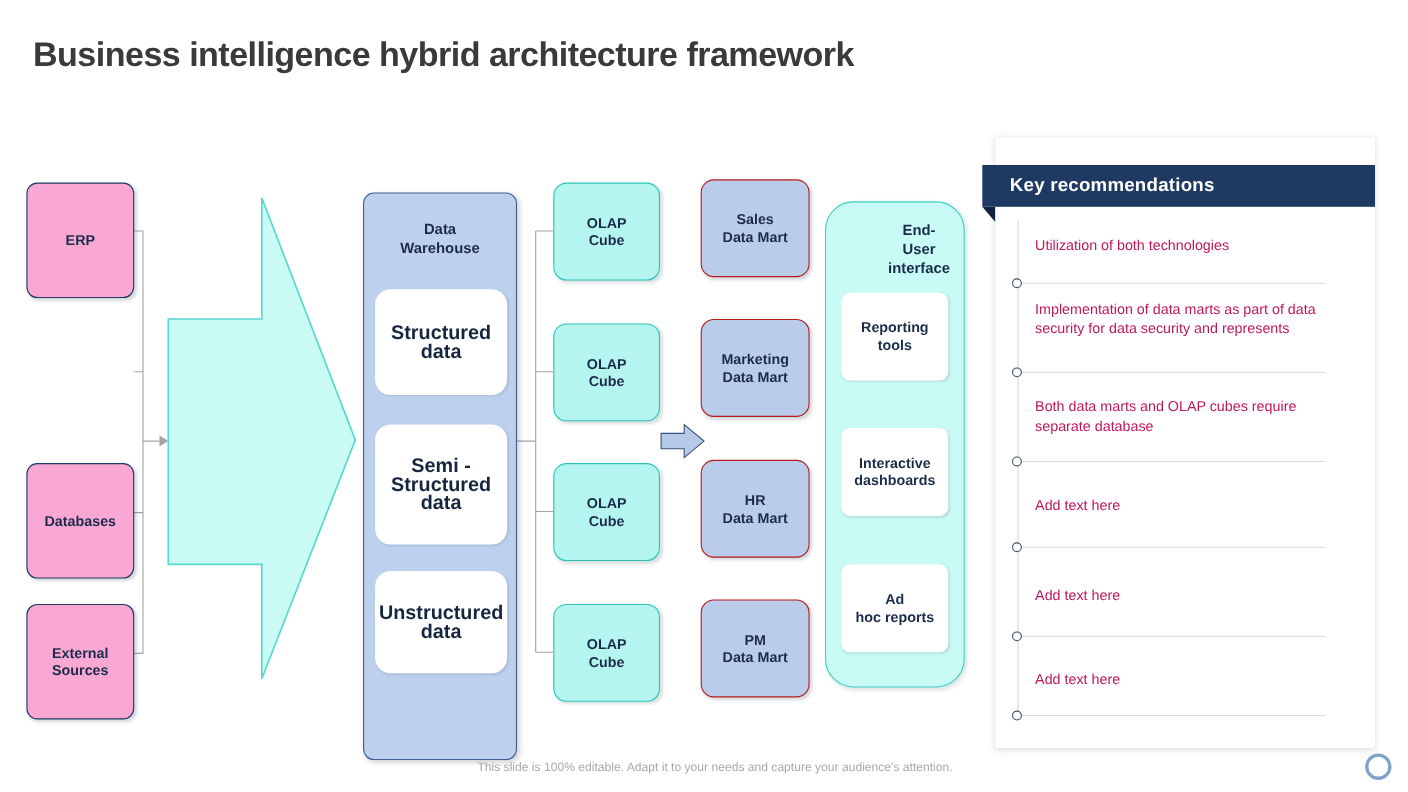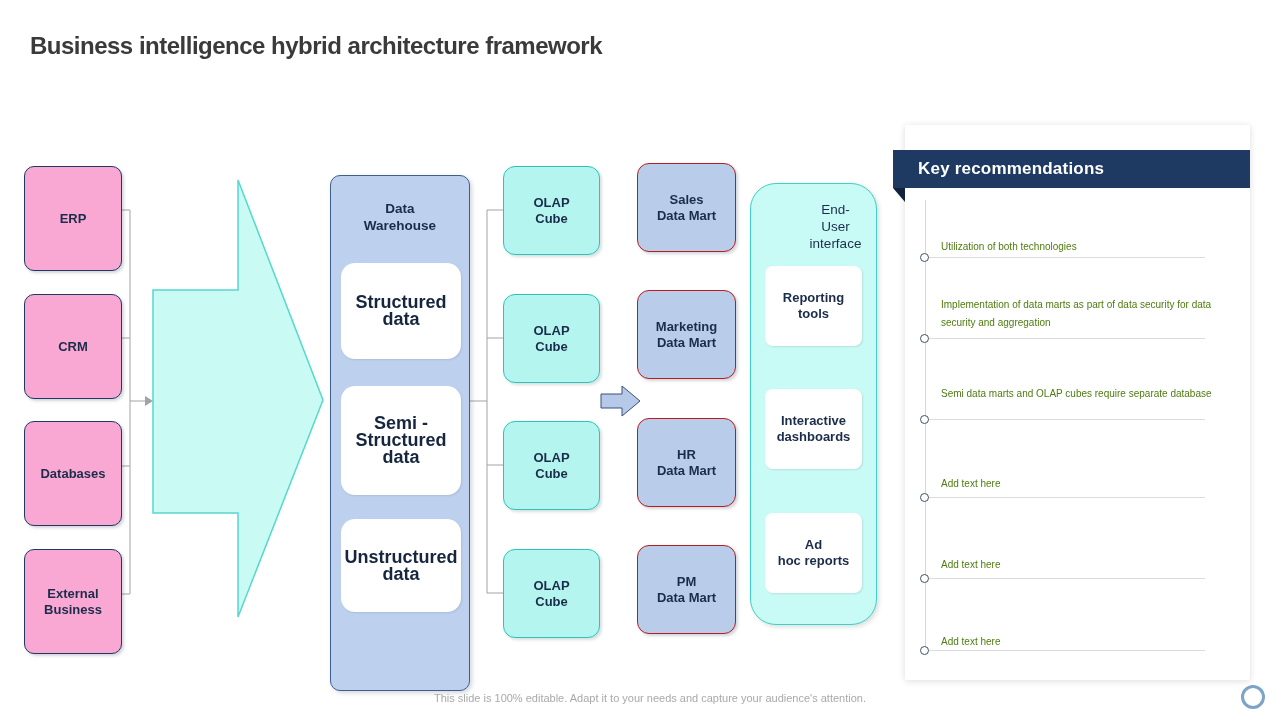--- a/index.html
+++ b/index.html
@@ -2,21 +2,21 @@
 <html><head>
 <meta charset="utf-8">
 <style>
   * { margin:0; padding:0; box-sizing:border-box; }
   html,body { background:#e9e9e9; }
   .slide {
     position:relative; width:1280px; height:720px; background:#ffffff;
     font-family:"Liberation Sans", sans-serif; overflow:hidden; margin:0 auto;
   }
   .title {
-    position:absolute; left:30px; top:32px; font-size:24px; font-weight:700;
+    position:absolute; left:30px; top:32px; font-size:31px; font-weight:700;
     color:#3a3a3a; letter-spacing:-0.5px;
   }
   .subtitle {
     position:absolute; left:31px; top:79px; width:1100px; font-size:10.5px;
     color:#acacac; font-weight:400;
   }
   svg.connectors { position:absolute; left:0; top:0; pointer-events:none; }
   .shape {
     position:absolute; display:flex; align-items:center; justify-content:center;
     text-align:center; font-weight:700; color:#1b2c4a; font-size:13px;
@@ -58,21 +58,21 @@
     text-align:center; font-weight:700; color:#16263e; font-size:18px;
     line-height:17px; white-space:pre-line; box-shadow:1px 1px 2px rgba(90,100,120,.18);
   }
   .eu-box {
     position:absolute; left:750px; top:183px; width:127px; height:442px;
     background:#c9fbf6; border:1.5px solid #3fd0c6; border-radius:26px;
     box-shadow:2px 2px 4px rgba(80,110,110,.22);
   }
   .eu-title {
     position:absolute; left:0; top:17px; width:100%; text-align:center;
-    font-weight:400; color:#1b2c4a; font-size:13.5px; line-height:17px;
+    font-weight:700; color:#1b2c4a; font-size:13.5px; line-height:17px;
     white-space:pre-line;
     padding-left:44px;
   }
   .eu-white {
     left:14px; width:97px; height:80px; background:#ffffff; border-radius:8px;
     box-shadow:1px 1px 2px rgba(90,110,110,.18);
   }
   .eu-white.shape { position:absolute; }
   .rec-card {
     position:absolute; left:905px; top:125px; width:345px; height:555px;
@@ -85,22 +85,22 @@
   }
   .rec-fold {
     position:absolute; left:893px; top:188px; width:12px; height:14px;
     background:#10223e; clip-path:polygon(0 0, 100% 0, 100% 100%);
   }
   .rec-vline {
     position:absolute; left:925px; top:200px; width:1px; height:452px;
     background:#d4d7da;
   }
   .rec-item {
-    position:absolute; left:941px; width:288px; font-size:10px;
-    line-height:18px; color:#4d7c0f;margin-top:24px;
+    position:absolute; left:941px; width:288px; font-size:13px;
+    line-height:18px; color:#be185d;
   }
   .rec-divider {
     position:absolute; left:925px; width:280px; height:1px; background:#dcdcdc;
   }
   .rec-dot {
     position:absolute; left:-5px; top:-4.5px; width:9px; height:9px;
     border:1.5px solid #3f5166; border-radius:50%; background:#ffffff;
   }
   .footer {
     position:absolute; left:340px; top:692px; width:620px; text-align:center;
@@ -120,24 +120,23 @@
 
   <svg class="connectors" width="1280" height="720" viewBox="0 0 1280 720">
     <path d="M122 210 H130 M122 338 H130 M122 466 H130 M122 594 H130 M130 210 V594 M130 401 H145" stroke="#a3a3a3" stroke-width="1" fill="none"></path>
     <polygon points="145,396 153,401 145,406" fill="#a3a3a3"></polygon>
     <path d="M470 401 H487 M487 210 V593 M487 210 H503 M487 338 H503 M487 465 H503 M487 593 H503" stroke="#a3a3a3" stroke-width="1" fill="none"></path>
     <polygon points="153,290 238,290 238,180 323,400 238,617 238,513 153,513" fill="#c9fbf4" stroke="#55d8cd" stroke-width="1.5"></polygon>
     <polygon points="601,394 622,394 622,386 640,401 622,416 622,408 601,408" fill="#b6c9e8" stroke="#39507a" stroke-width="1"></polygon>
   </svg>
 
   <div class="shape src-box" style="top:166px">ERP</div>
-  <div class="shape src-box" style="top:294px">CRM</div>
   <div class="shape src-box" style="top:421px">Databases</div>
   <div class="shape src-box" style="top:549px">External
-Business</div>
+Sources</div>
 
 
   <div class="dw-box">
     <div class="dw-title">Data
 Warehouse</div>
     <div class="white-box" style="top:87px; height:96px">Structured
 data</div>
     <div class="white-box" style="top:210px; height:109px">Semi -
 Structured
 data</div>
@@ -177,26 +176,26 @@
   <div class="rec-card"></div>
   <div class="rec-banner">Key recommendations</div>
   <div class="rec-fold"></div>
   <div class="rec-vline"></div>
 
   <div class="rec-item" style="top:214px">Utilization of both technologies</div>
   <div class="rec-divider" style="top:257px">
       <span class="rec-dot"></span>
     </div>
 
-  <div class="rec-item" style="top:272px">Implementation of data marts as part of data security for data security and aggregation</div>
+  <div class="rec-item" style="top:272px">Implementation of data marts as part of data security for data security and represents</div>
   <div class="rec-divider" style="top:338px">
       <span class="rec-dot"></span>
     </div>
 
-  <div class="rec-item" style="top:361px">Semi data marts and OLAP cubes require separate database</div>
+  <div class="rec-item" style="top:361px">Both data marts and OLAP cubes require separate database</div>
   <div class="rec-divider" style="top:419px">
       <span class="rec-dot"></span>
     </div>
 
   <div class="rec-item" style="top:451px">Add text here</div>
   <div class="rec-divider" style="top:497px">
       <span class="rec-dot"></span>
     </div>
 
   <div class="rec-item" style="top:532px">Add text here</div>

